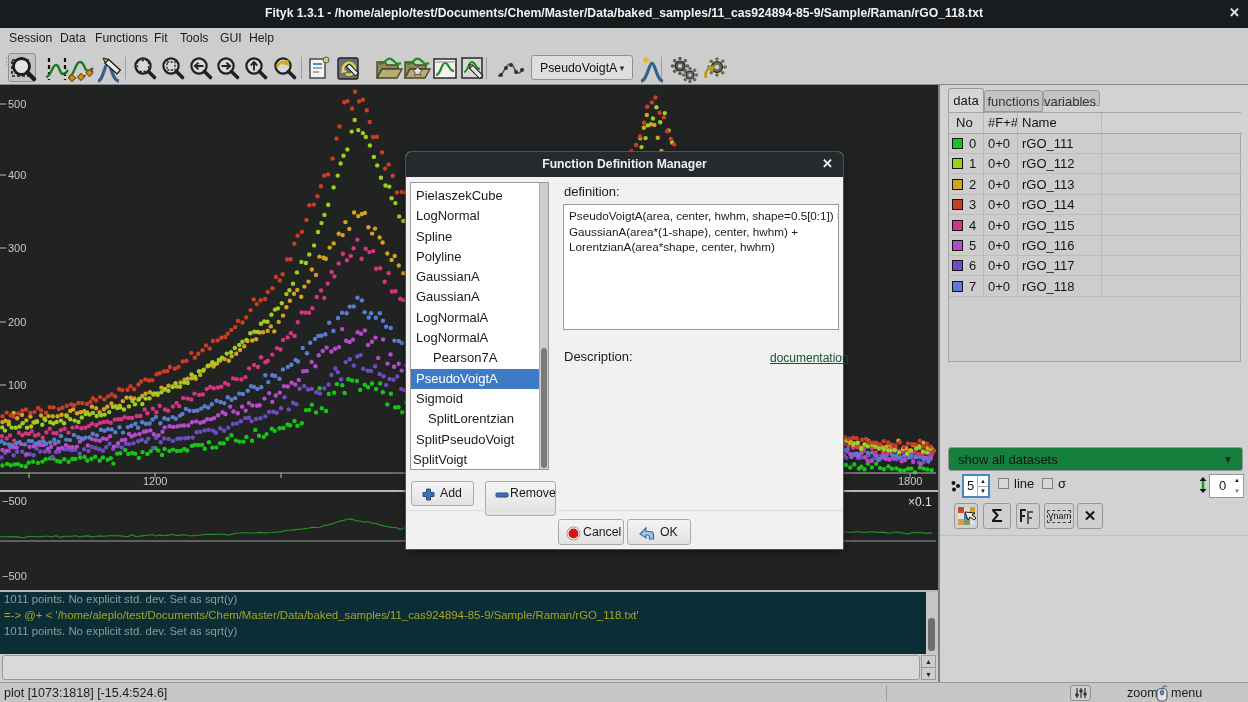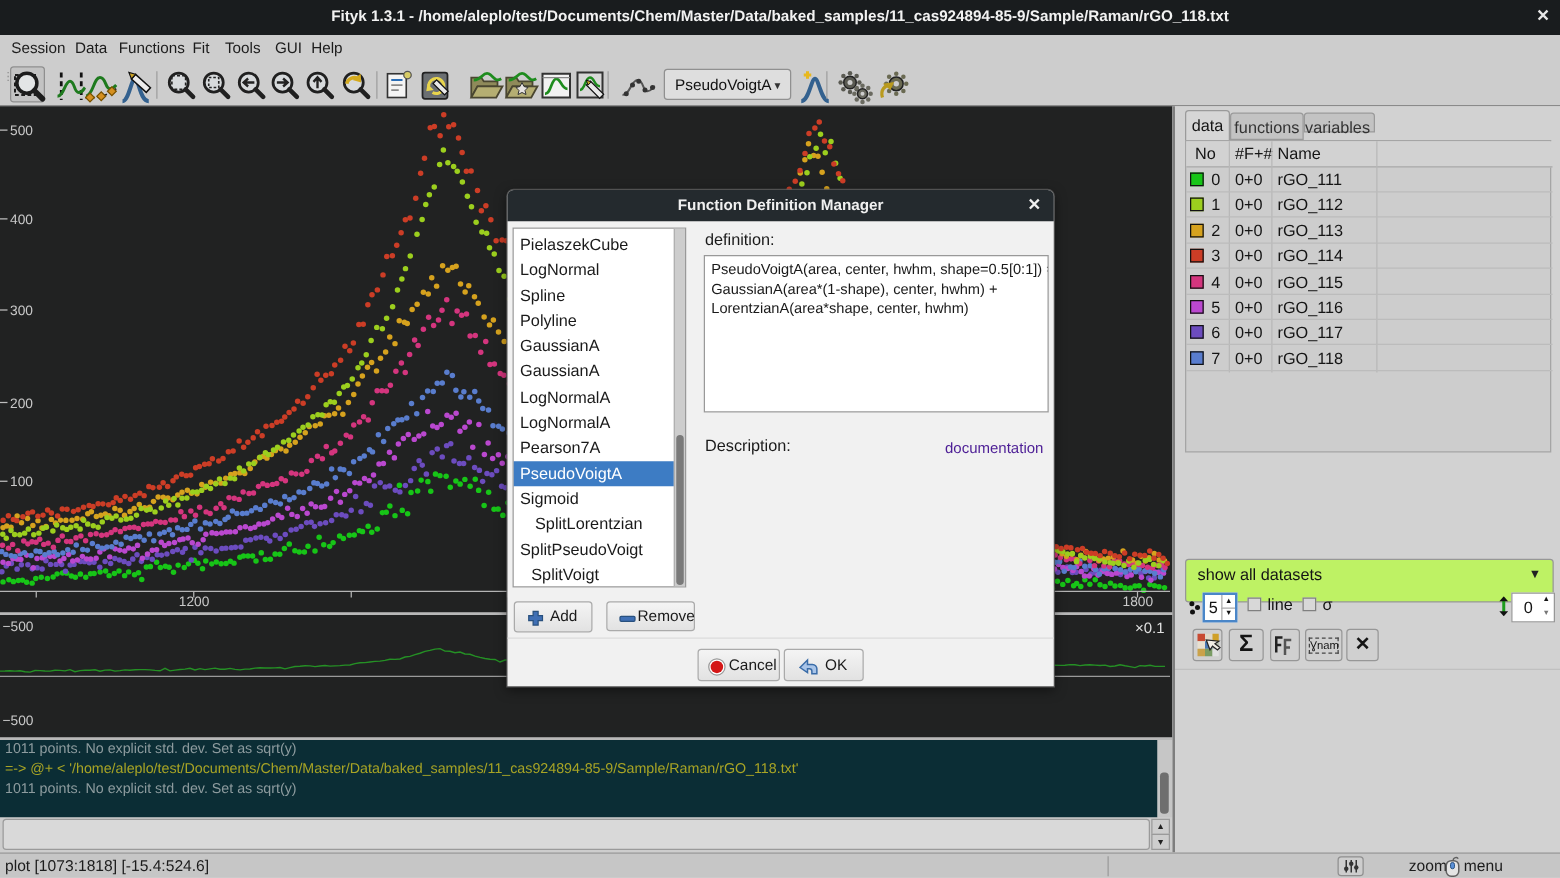--- a/index.html
+++ b/index.html
@@ -2237,21 +2237,21 @@
 <div style="position:absolute;left:73px;top:2px">rGO_117</div>
 </div>
         <div style="position:absolute;left:0;top:143px;width:293px;height:20px;border-bottom:1px solid #bcbcbc">
 <div style="position:absolute;left:3px;top:4px;width:11px;height:11px;background:#597dce;border:1px solid #111"></div>
 <div style="position:absolute;left:20px;top:2px">7</div>
 <div style="position:absolute;left:39px;top:2px">0+0</div>
 <div style="position:absolute;left:73px;top:2px">rGO_118</div>
 </div>
       </div>
 </div>
-<div style="position:absolute;left:8px;top:362px;width:295px;height:35px;background:#bef264;border:1px solid #979797;border-radius:3px;line-height:23px">
+<div style="position:absolute;left:8px;top:362px;width:295px;height:24px;background:#15803d;border:1px solid #979797;border-radius:3px;line-height:23px">
 <span style="margin-left:9px">show all datasets</span>
 <span style="position:absolute;right:9px;top:0;font-size:10px;color:#222">▼</span>
 </div>
 <svg style="position:absolute;left:11px;top:395px" width="10" height="12">
       <circle cx="2.5" cy="3" r="2" fill="#111"></circle>
       <circle cx="7" cy="6" r="2" fill="#111"></circle>
       <circle cx="3" cy="9.5" r="2" fill="#111"></circle>
     </svg>
 <div style="position:absolute;left:22px;top:389px;width:28px;height:24px;background:#fff;border:2px solid #4a86c8">
 <span style="position:absolute;left:3px;top:2px">5</span>
@@ -2325,43 +2325,43 @@
 </div>
 <div style="position:absolute;left:4px;top:30px;width:139px;height:288px;background:#fff;border:1px solid #999">
 <div style="position:absolute;left:0;top:3px;width:132px;height:20px;padding-left:5px;line-height:20px">PielaszekCube</div>
       <div style="position:absolute;left:0;top:23px;width:132px;height:20px;padding-left:5px;line-height:20px">LogNormal</div>
       <div style="position:absolute;left:0;top:44px;width:132px;height:20px;padding-left:5px;line-height:20px">Spline</div>
       <div style="position:absolute;left:0;top:64px;width:132px;height:20px;padding-left:5px;line-height:20px">Polyline</div>
       <div style="position:absolute;left:0;top:84px;width:132px;height:20px;padding-left:5px;line-height:20px">GaussianA</div>
       <div style="position:absolute;left:0;top:104px;width:132px;height:20px;padding-left:5px;line-height:20px">GaussianA</div>
       <div style="position:absolute;left:0;top:125px;width:132px;height:20px;padding-left:5px;line-height:20px">LogNormalA</div>
       <div style="position:absolute;left:0;top:145px;width:132px;height:20px;padding-left:5px;line-height:20px">LogNormalA</div>
-      <div style="position:absolute;left:0;top:165px;width:132px;height:20px;padding-left:5px;line-height:20px">Pearson7A</div>
+      <div style="position:absolute;left:0;top:165px;width:132px;height:20px;padding-left:22px;line-height:20px">Pearson7A</div>
       <div style="position:absolute;left:0;top:186px;width:132px;height:20px;background:#3d7cc4;color:#fff;padding-left:5px;line-height:20px">PseudoVoigtA</div>
       <div style="position:absolute;left:0;top:206px;width:132px;height:20px;padding-left:5px;line-height:20px">Sigmoid</div>
       <div style="position:absolute;left:0;top:226px;width:132px;height:20px;padding-left:17px;line-height:20px">SplitLorentzian</div>
       <div style="position:absolute;left:0;top:247px;width:132px;height:20px;padding-left:5px;line-height:20px">SplitPseudoVoigt</div>
-      <div style="position:absolute;left:0;top:267px;width:132px;height:20px;padding-left:14px;line-height:20px">SplitVoigt</div>
+      <div style="position:absolute;left:0;top:267px;width:132px;height:20px;padding-left:2px;line-height:20px">SplitVoigt</div>
 <div style="position:absolute;right:0;top:0;width:9px;height:286px;background:#cdcdcd;border-left:1px solid #b0b0b0">
 <div style="position:absolute;left:1px;top:165px;width:6px;height:120px;background:#7a7a7a;border-radius:3px"></div>
 </div>
 </div>
 <div style="position:absolute;left:158px;top:32px">definition:</div>
 <div style="position:absolute;left:157px;top:52px;width:276px;height:126px;background:#fff;border:1px solid #999;line-height:15.5px;font-size:11.7px;white-space:nowrap;overflow:hidden">
 <div style="margin:3px 0 0 5px">PseudoVoigtA(area, center, hwhm, shape=0.5[0:1]) =<br>GaussianA(area*(1-shape), center, hwhm) +<br>LorentzianA(area*shape, center, hwhm)</div>
 </div>
 <div style="position:absolute;left:158px;top:197px">Description:</div>
-<div style="position:absolute;left:350px;top:199px;color:#4c1d95;font-size:12px">documentation</div>
+<div style="position:absolute;left:364px;top:199px;color:#14532d;text-decoration:underline;font-size:12px">documentation</div>
 <div class="gbtn" style="position:absolute;left:5px;top:329px;width:63px;height:25px">
 <svg style="position:absolute;left:10px;top:6px" width="13" height="13" viewBox="0 0 13 13">
         <path d="M4.5 1 h4 v3.5 H12 v4 H8.5 V12 h-4 V8.5 H1 v-4 h3.5 z" fill="#3f6fb4" stroke="#28507e" stroke-width="1"></path>
       </svg>
 <span style="position:absolute;left:28px;top:4px">Add</span>
 </div>
-<div class="gbtn" style="position:absolute;left:79px;top:329px;width:71px;height:24px">
+<div class="gbtn" style="position:absolute;left:79px;top:329px;width:71px;height:35px">
 <svg style="position:absolute;left:9px;top:10px" width="14" height="6" viewBox="0 0 14 6">
         <rect x="1" y="1" width="12" height="4" rx="1" fill="#3f6fb4" stroke="#28507e" stroke-width="1"></rect>
       </svg>
 <span style="position:absolute;left:24px;top:4px">Remove</span>
 </div>
 <div style="position:absolute;left:0;top:358px;width:437px;height:1px;background:#dcdcdc"></div>
 <div class="gbtn" style="position:absolute;left:152px;top:367px;width:66px;height:26px">
 <svg style="position:absolute;left:7px;top:6px" width="15" height="15" viewBox="0 0 15 15">
         <circle cx="7.5" cy="7.5" r="6.5" fill="#fff" stroke="#999" stroke-width="1"></circle>
         <circle cx="7.5" cy="7.5" r="5" fill="#d41616"></circle>

